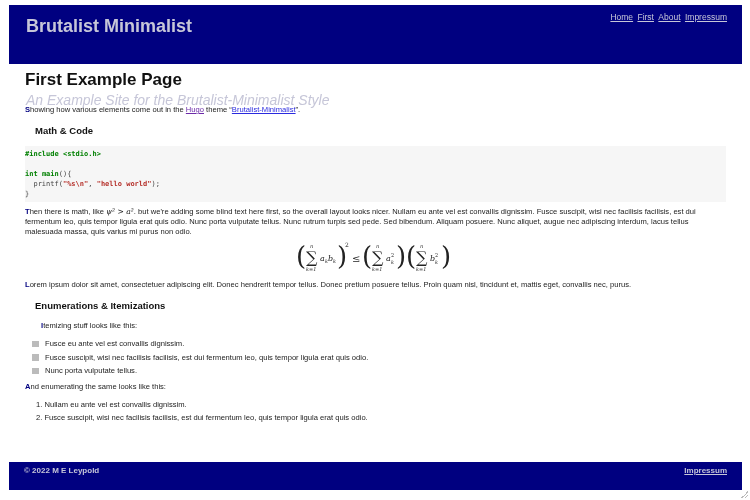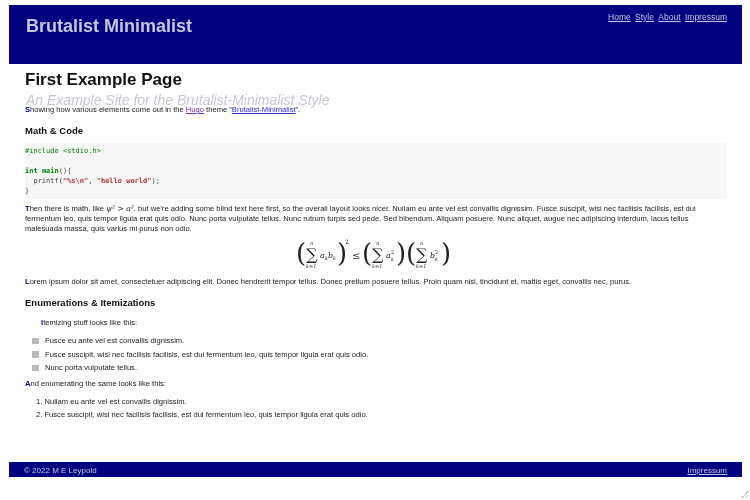--- a/index.html
+++ b/index.html
@@ -36,63 +36,63 @@
   }
   nav.top-nav a { color: #c6c6d8; margin-left: 2px; }
   main { padding: 0 16px 0 16px; }
   h1.page-title {
     font-size: 17px; font-weight: bold; margin: 8px 0 0 0; color: #111;
     line-height: 16px;
   }
   p { font-size: 7.6px; line-height: 10px; margin: 0; color: #222; }
   .first { color: #000080; font-weight: bold; }
   h2.section {
-    font-size: 9.5px; font-weight: bold; margin: 0; color: #111;
+    font-size: 9.5px; font-weight: bold; margin: 10px; color: #111;
   }
   code.inline { font-family: "DejaVu Sans Mono", monospace; color: #666; font-size: 7px; }
   pre.code {
     background: #f6f6f6;
     margin: 0; padding: 3px 0 3px 0;
     width: 701px;
     font-family: "DejaVu Sans Mono", monospace;
     font-size: 7px; line-height: 10px; color: #444;
   }
   .kw { color: #008000; font-weight: bold; }
   .fn { color: #008000; font-weight: bold; }
   .str { color: #b5302a; font-weight: bold; }
-  .pp { color: #008000; font-weight: normal; }
+  .pp { color: #008000; font-weight: bold; }
   .math-inline { font-family: "DejaVu Serif", serif; font-style: italic; }
   .math-block {
     text-align: center; font-family: "DejaVu Serif", serif;
     height: 36px; position: relative;
   }
   ul.items, ol.items { margin: 0; padding: 0; font-size: 7.6px; }
   ul.items li, ol.items li { list-style: none; line-height: 10px; height: 13.5px; position: relative; padding-left: 20px; }
   ul.items li .bullet { position: absolute; left: 7px; top: 1.5px; width: 6.5px; height: 6.5px; background: #bbb; }
   ol.items li { padding-left: 11px; }
   footer.site-footer {
     position: absolute; left: 9px; right: 8px; top: 462px;
-    height: 15px; background: #000080; color: #c6c6d8;
-    font-size: 8px; line-height: 17px; padding: 0 15px;
+    height: 28px; background: #000080; color: #c6c6d8;
+    font-size: 8px; line-height: 17px; padding: 0 15px; font-weight: bold;
   }
   footer .right { position: absolute; right: 15px; top: 0; }
   footer a { color: #c6c6d8; }
   .resize-grip { position: absolute; right: 2px; bottom: 2px; width: 7px; height: 7px;
     background: linear-gradient(135deg, transparent 50%, #bbb 50%, #bbb 60%, transparent 60%, transparent 75%, #bbb 75%, #bbb 85%, transparent 85%); }
 </style>
 </head>
 <body>
 
 <div class="page">
   <header class="site-header">
     <h1 class="site-title">Brutalist Minimalist</h1>
     <div class="site-subtitle">An Example Site for the Brutalist-Minimalist Style</div>
     <nav class="top-nav">
       <a href="#">Home</a>
-      <a href="#">Style</a>
+      <a href="#">First</a>
       <a href="#">About</a>
       <a href="#">Impressum</a>
     </nav>
   </header>
 
   <main>
     <h1 class="page-title">First Example Page</h1>
 
     <p style="margin-top:17px;"><span class="first">S</span><span>howing how various elements come out in the </span><a href="#" class="visited">Hugo</a><span> theme “</span><a href="#">Brutalist-Minimalist</a><span>”.</span></p>
 

